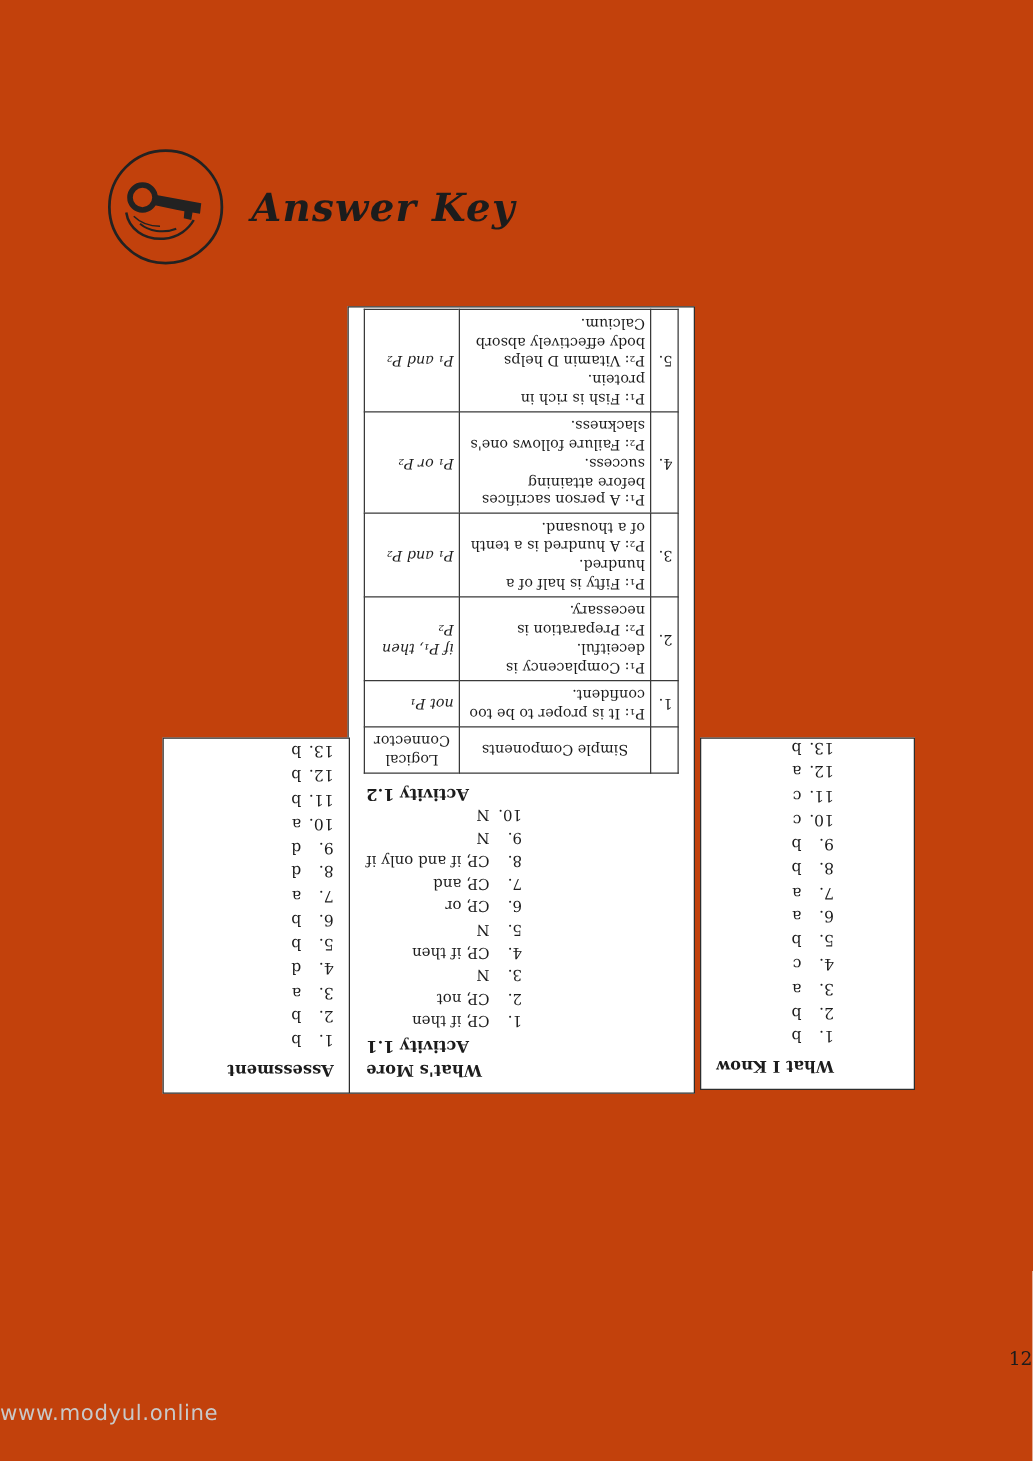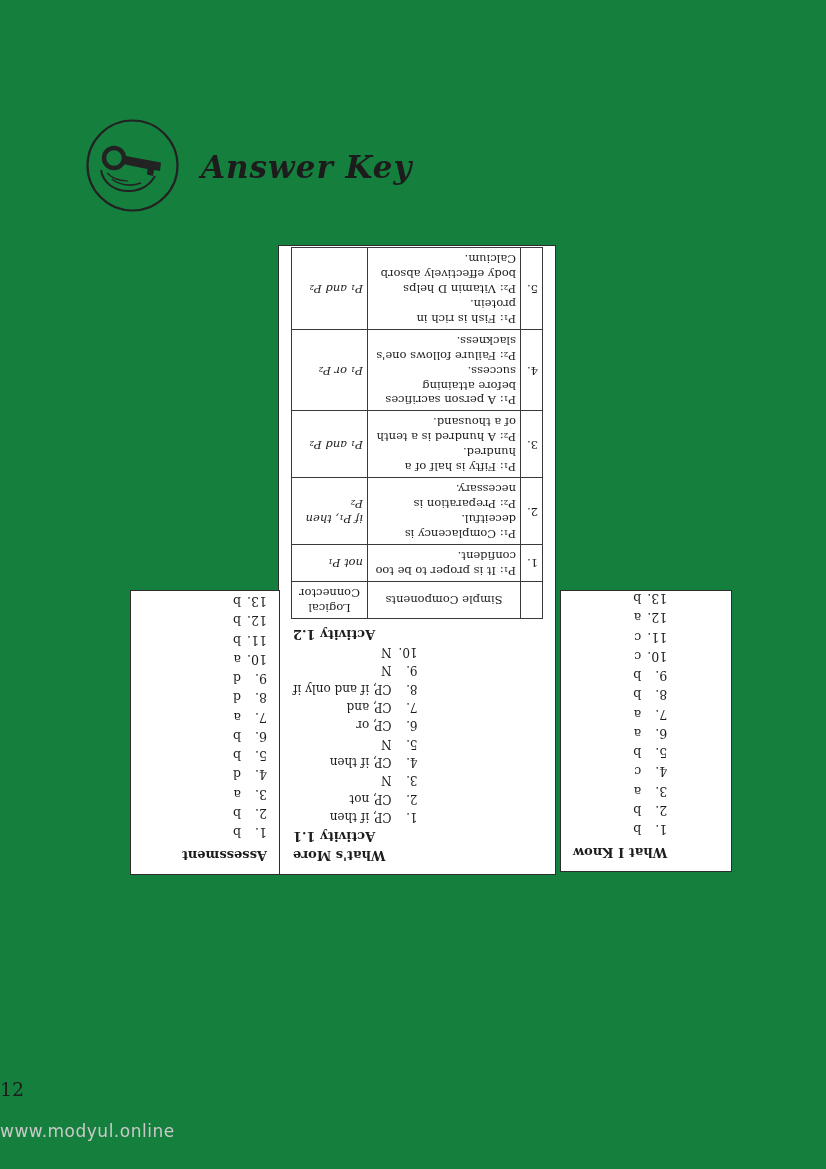--- a/index.html
+++ b/index.html
@@ -2,21 +2,21 @@
 <html><head>
 <meta charset="utf-8">
 <title>Answer Key</title>
 <style>
   * { margin:0; padding:0; box-sizing:border-box; }
   html,body { background:#ffffff; }
   body {
     width:826px; height:1169px; position:relative;
     font-family:"DejaVu Serif", serif; color:#1c1c1c;
   }
-  .sheet { position:absolute; inset:0; background:#15803d; overflow:hidden;padding-left:20px; }
+  .sheet { position:absolute; inset:0; background:#c2410c; overflow:hidden;padding-left:20px; }
 
   
   .logo { position:absolute; left:84px; top:117px; width:97px; height:97px; }
   .page-title {
     position:absolute; left:201px; top:149px;
     font-size:31px; font-weight:bold; font-style:italic; letter-spacing:1px;
   }
 
   
   .box { position:absolute; border:1.4px solid #2d2d2d; background:#fff; }
@@ -59,21 +59,21 @@
   }
   .col-num  { width:22px; text-align:center; vertical-align:middle; }
   .col-conn { width:76px; text-align:center; }
   td.col-conn { font-style:italic; }
   th.col-comp, th.col-conn { text-align:center; }
   .comp-cell { white-space:pre-line; vertical-align:top; }
 
   
   .pagenum {
     position:absolute; left:0; right:0; top:1078px;
-    text-align:left; font-size:19px;
+    text-align:right; font-size:15px;
   }
   .watermark {
     position:absolute; left:0; right:0; top:1121px;
     font-size:17px; color:#c9c9c9;
     font-family:"DejaVu Sans", sans-serif; letter-spacing:0.5px;
   }
 </style>
 </head>
 <body>
 

